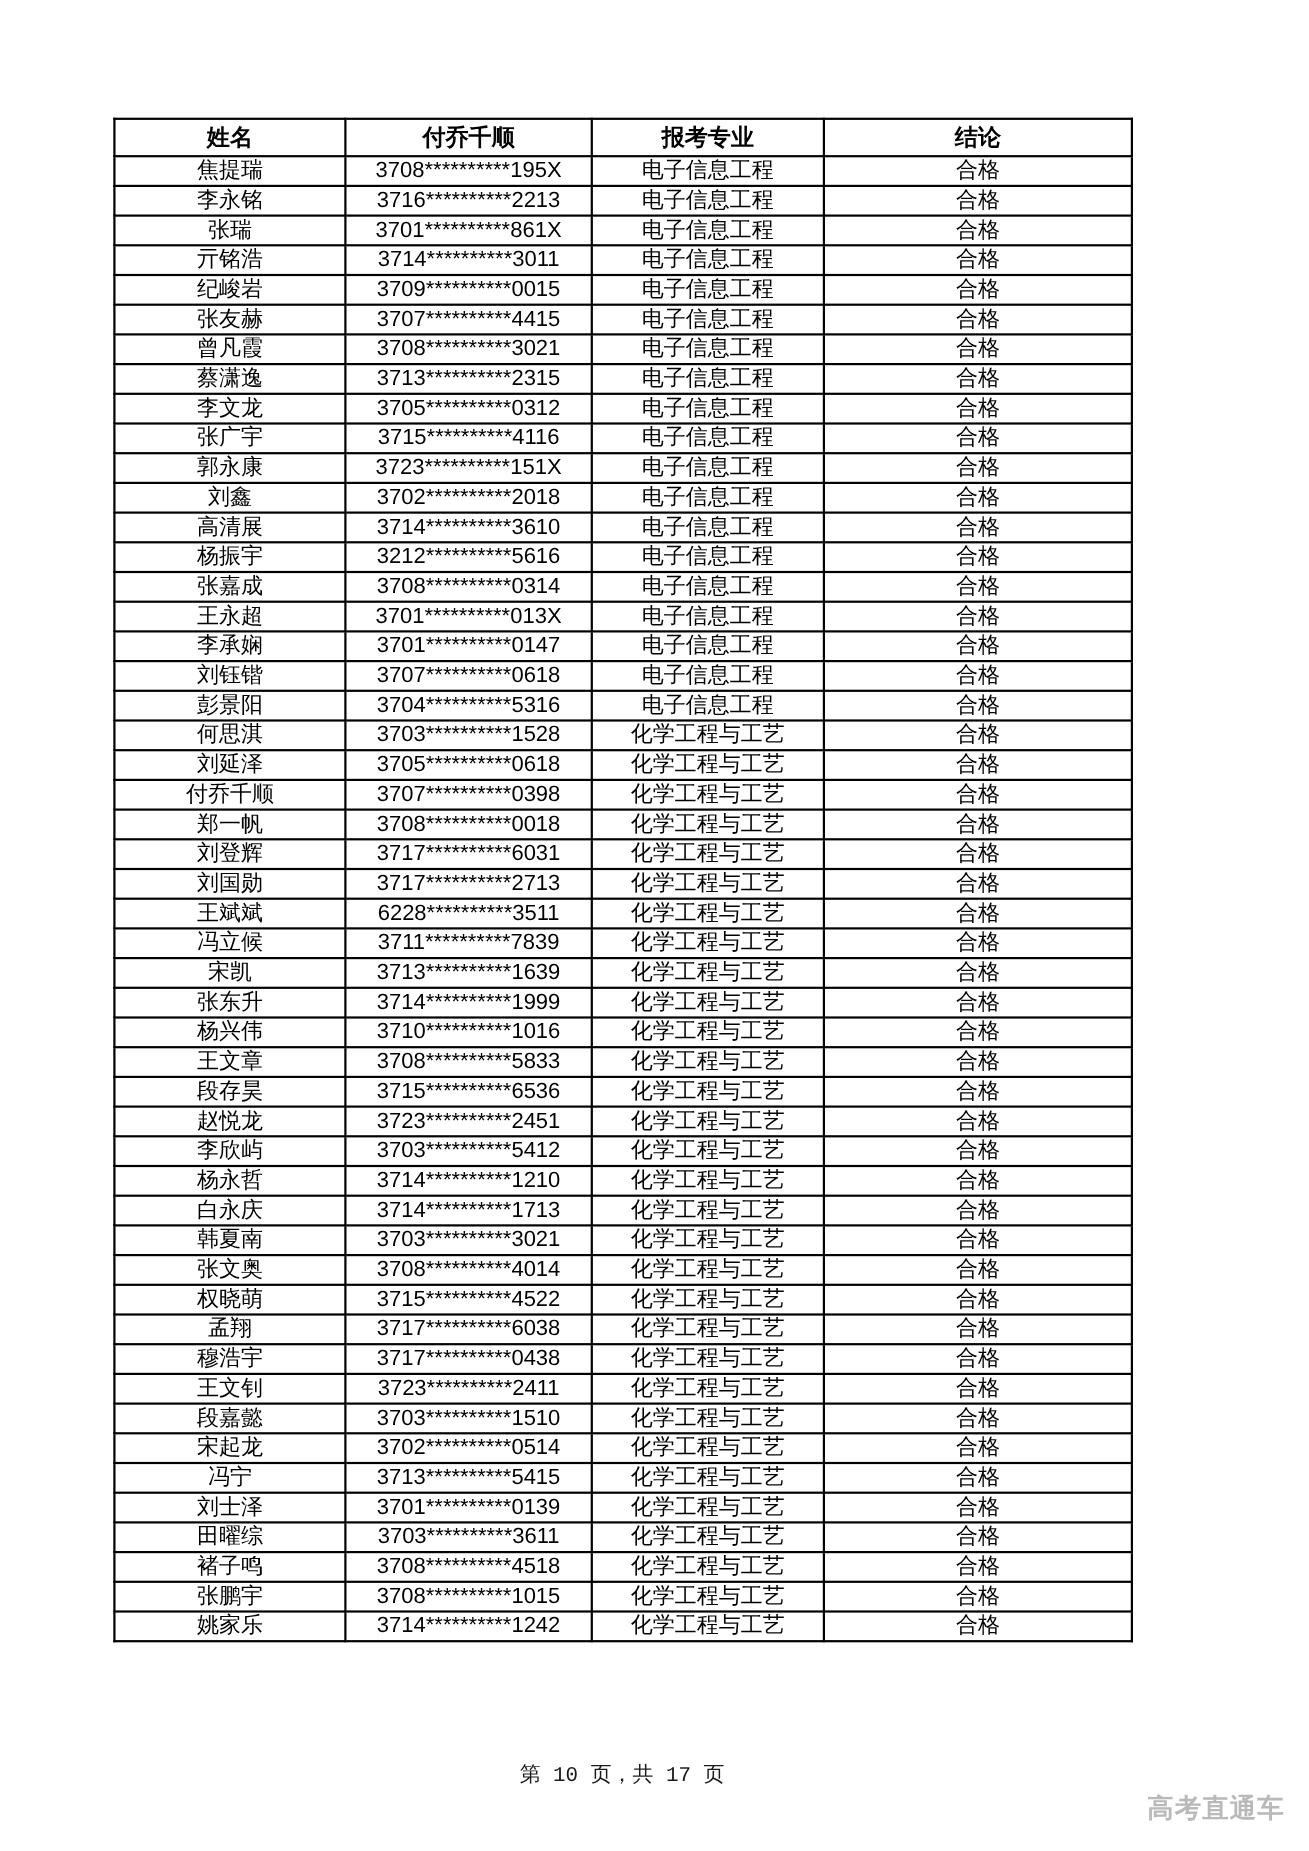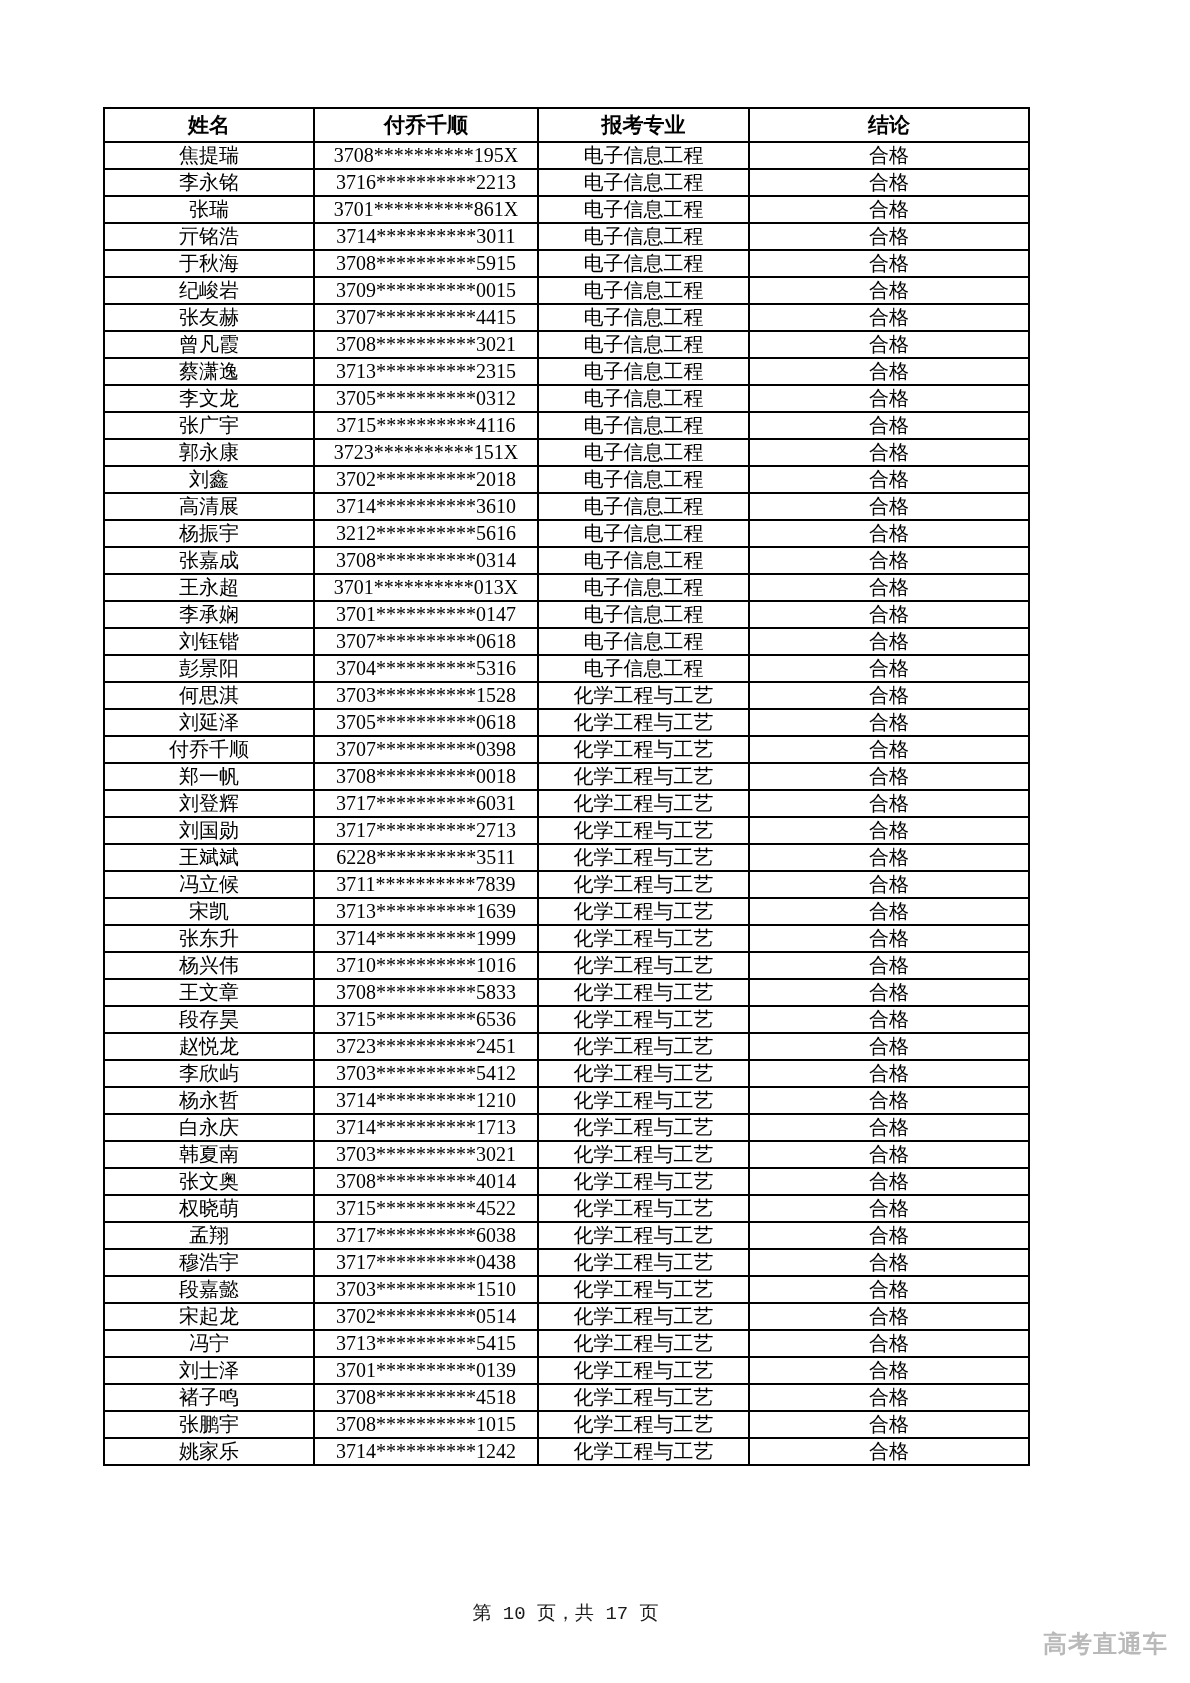--- a/index.html
+++ b/index.html
@@ -37,21 +37,21 @@
     font-size: 21px;
     font-weight: bold;
   }
   .doc-table td {
     height: 25px;
     line-height: 25px;
     font-size: 20px;
     font-weight: normal;
   }
   .doc-table td.cell-id {
-    font-family: Liberation Serif, serif;
+    font-family: Liberation Sans, sans-serif;
     letter-spacing: 0px;
   }
   .footer {
     position: absolute;
     left: 103px;
     width: 925px;
     top: 1600px;
     text-align: center;
     font-size: 19px;
     color: #1a1a1a;
@@ -108,26 +108,20 @@
     <td class="cell-major">电子信息工程</td>
     <td class="cell-result">合格</td>
   </tr>
         <tr>
     <td class="cell-name">亓铭浩</td>
     <td class="cell-id">3714**********3011</td>
     <td class="cell-major">电子信息工程</td>
     <td class="cell-result">合格</td>
   </tr>
         <tr>
-    <td class="cell-name">于秋海</td>
-    <td class="cell-id">3708**********5915</td>
-    <td class="cell-major">电子信息工程</td>
-    <td class="cell-result">合格</td>
-  </tr>
-        <tr>
     <td class="cell-name">纪峻岩</td>
     <td class="cell-id">3709**********0015</td>
     <td class="cell-major">电子信息工程</td>
     <td class="cell-result">合格</td>
   </tr>
         <tr>
     <td class="cell-name">张友赫</td>
     <td class="cell-id">3707**********4415</td>
     <td class="cell-major">电子信息工程</td>
     <td class="cell-result">合格</td>
@@ -336,20 +330,26 @@
     <td class="cell-major">化学工程与工艺</td>
     <td class="cell-result">合格</td>
   </tr>
         <tr>
     <td class="cell-name">穆浩宇</td>
     <td class="cell-id">3717**********0438</td>
     <td class="cell-major">化学工程与工艺</td>
     <td class="cell-result">合格</td>
   </tr>
         <tr>
+    <td class="cell-name">王文钊</td>
+    <td class="cell-id">3723**********2411</td>
+    <td class="cell-major">化学工程与工艺</td>
+    <td class="cell-result">合格</td>
+  </tr>
+        <tr>
     <td class="cell-name">段嘉懿</td>
     <td class="cell-id">3703**********1510</td>
     <td class="cell-major">化学工程与工艺</td>
     <td class="cell-result">合格</td>
   </tr>
         <tr>
     <td class="cell-name">宋起龙</td>
     <td class="cell-id">3702**********0514</td>
     <td class="cell-major">化学工程与工艺</td>
     <td class="cell-result">合格</td>
@@ -360,20 +360,26 @@
     <td class="cell-major">化学工程与工艺</td>
     <td class="cell-result">合格</td>
   </tr>
         <tr>
     <td class="cell-name">刘士泽</td>
     <td class="cell-id">3701**********0139</td>
     <td class="cell-major">化学工程与工艺</td>
     <td class="cell-result">合格</td>
   </tr>
         <tr>
+    <td class="cell-name">田曜综</td>
+    <td class="cell-id">3703**********3611</td>
+    <td class="cell-major">化学工程与工艺</td>
+    <td class="cell-result">合格</td>
+  </tr>
+        <tr>
     <td class="cell-name">褚子鸣</td>
     <td class="cell-id">3708**********4518</td>
     <td class="cell-major">化学工程与工艺</td>
     <td class="cell-result">合格</td>
   </tr>
         <tr>
     <td class="cell-name">张鹏宇</td>
     <td class="cell-id">3708**********1015</td>
     <td class="cell-major">化学工程与工艺</td>
     <td class="cell-result">合格</td>

